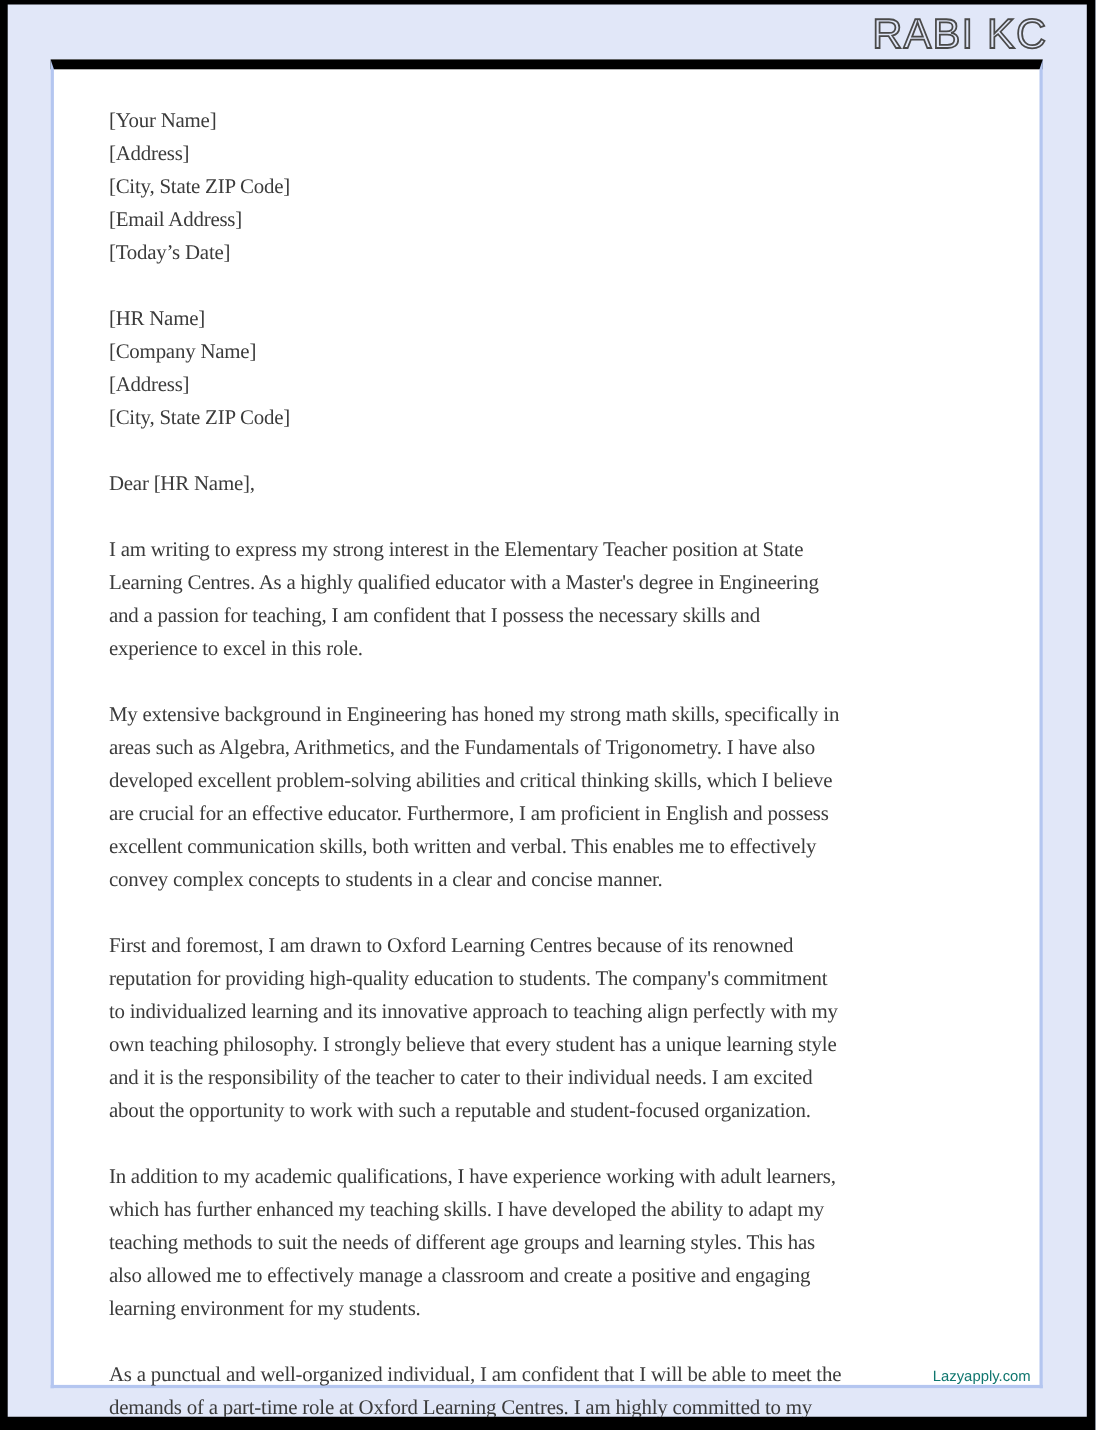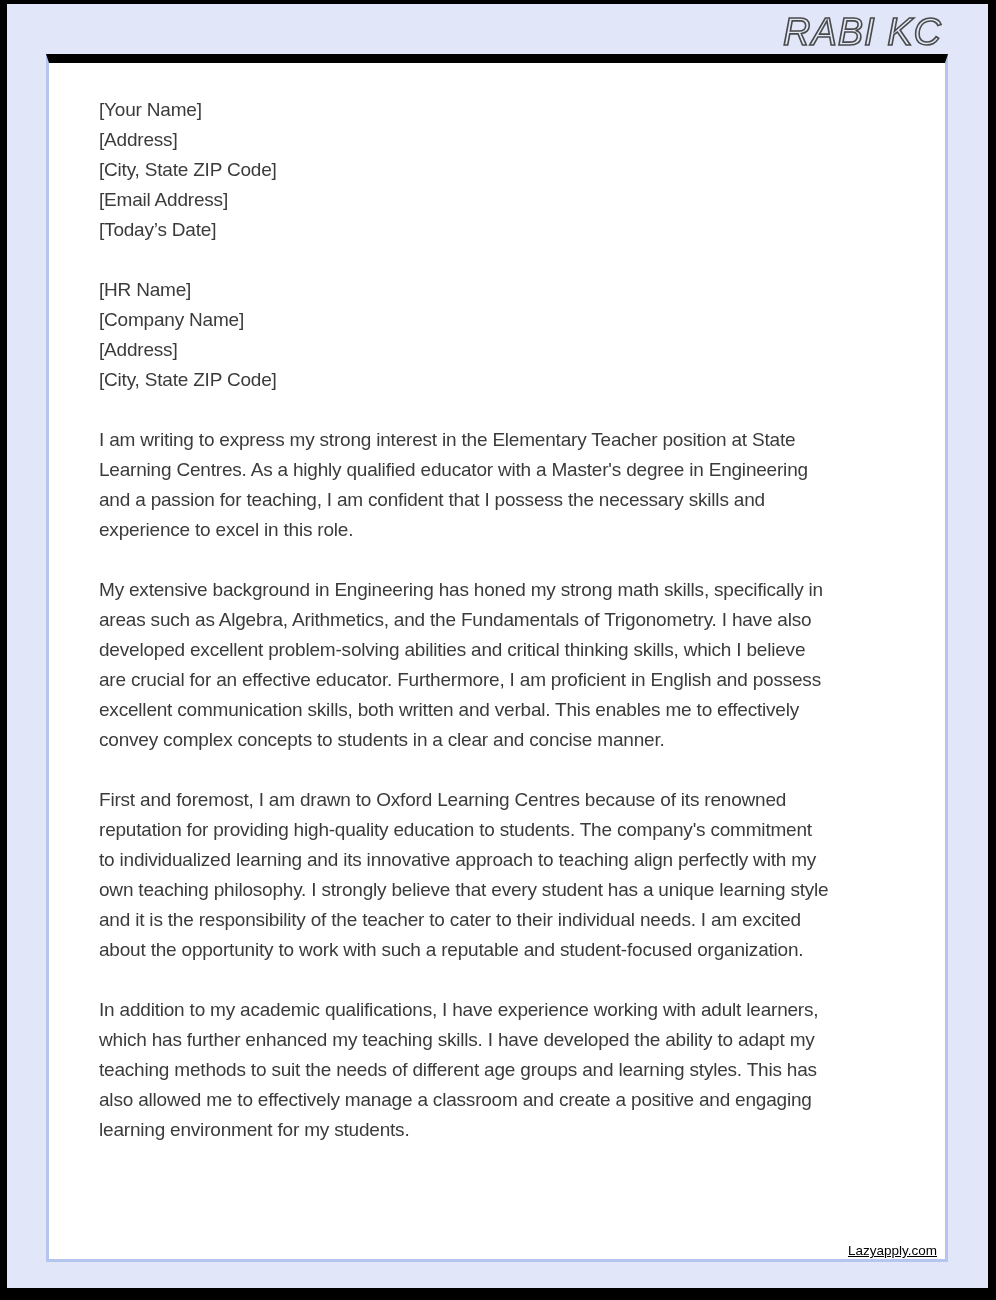--- a/index.html
+++ b/index.html
@@ -10,29 +10,28 @@
     box-sizing: border-box;
     background: #e1e7f8;
     border: solid #000000;
     border-width: 4px 8px 12px 7px;
     overflow: hidden;
     font-family: "Liberation Sans", sans-serif;
   }
   .brand {
     position: absolute;
     top: 8px;
-    right: 46px;
+    right: 36px;
     font-size: 38px;
     line-height: 40px;
     letter-spacing: 1px;
     font-weight: 400;
     color: transparent;
     -webkit-text-stroke: 1.6px #4a4a4a;
     white-space: nowrap;
-    font-style: italic;
   }
   .doc-box {
     position: absolute;
     left: 39px;
     top: 50px;
     width: 902px;
     height: 1208px;
     box-sizing: border-box;
     background: #ffffff;
     border: 3px solid #b4c6f0;
@@ -44,30 +43,30 @@
     position: relative;
     z-index: 1;
     font-size: 19px;
     line-height: 30px;
     letter-spacing: -0.2px;
     color: #3b3b3b;
   }
   .block {
     white-space: pre-line;
     margin: 0 0 30px 0;
+    font-family: Liberation Serif, serif;
   }
   .watermark {
     position: absolute;
     right: 8px;
     bottom: 1px;
     z-index: 0;
     font-size: 13.5px;
-    color: #000000;
+    color: #0f766e;
     letter-spacing: 0;
-    text-decoration: underline;
   }
 </style>
 </head>
 <body>
 
 <div class="page">
 
   <div class="brand">RABI KC</div>
 
   <div class="doc-box">
@@ -80,20 +79,21 @@
 [Address]
 [City, State ZIP Code]
 [Email Address]
 [Today’s Date]</div>
 
       <div class="block">[HR Name]
 [Company Name]
 [Address]
 [City, State ZIP Code]</div>
 
+      <div class="block">Dear [HR Name],</div>
 
       <div class="block">I am writing to express my strong interest in the Elementary Teacher position at State
 Learning Centres. As a highly qualified educator with a Master's degree in Engineering
 and a passion for teaching, I am confident that I possess the necessary skills and
 experience to excel in this role.</div>
 
       <div class="block">My extensive background in Engineering has honed my strong math skills, specifically in
 areas such as Algebra, Arithmetics, and the Fundamentals of Trigonometry. I have also
 developed excellent problem-solving abilities and critical thinking skills, which I believe
 are crucial for an effective educator. Furthermore, I am proficient in English and possess
@@ -106,16 +106,18 @@
 own teaching philosophy. I strongly believe that every student has a unique learning style
 and it is the responsibility of the teacher to cater to their individual needs. I am excited
 about the opportunity to work with such a reputable and student-focused organization.</div>
 
       <div class="block">In addition to my academic qualifications, I have experience working with adult learners,
 which has further enhanced my teaching skills. I have developed the ability to adapt my
 teaching methods to suit the needs of different age groups and learning styles. This has
 also allowed me to effectively manage a classroom and create a positive and engaging
 learning environment for my students.</div>
 
+      <div class="block">As a punctual and well-organized individual, I am confident that I will be able to meet the
+demands of a part-time role at Oxford Learning Centres. I am highly committed to my</div>
 
     </div>
   </div>
 </div>
 
 </body></html>

